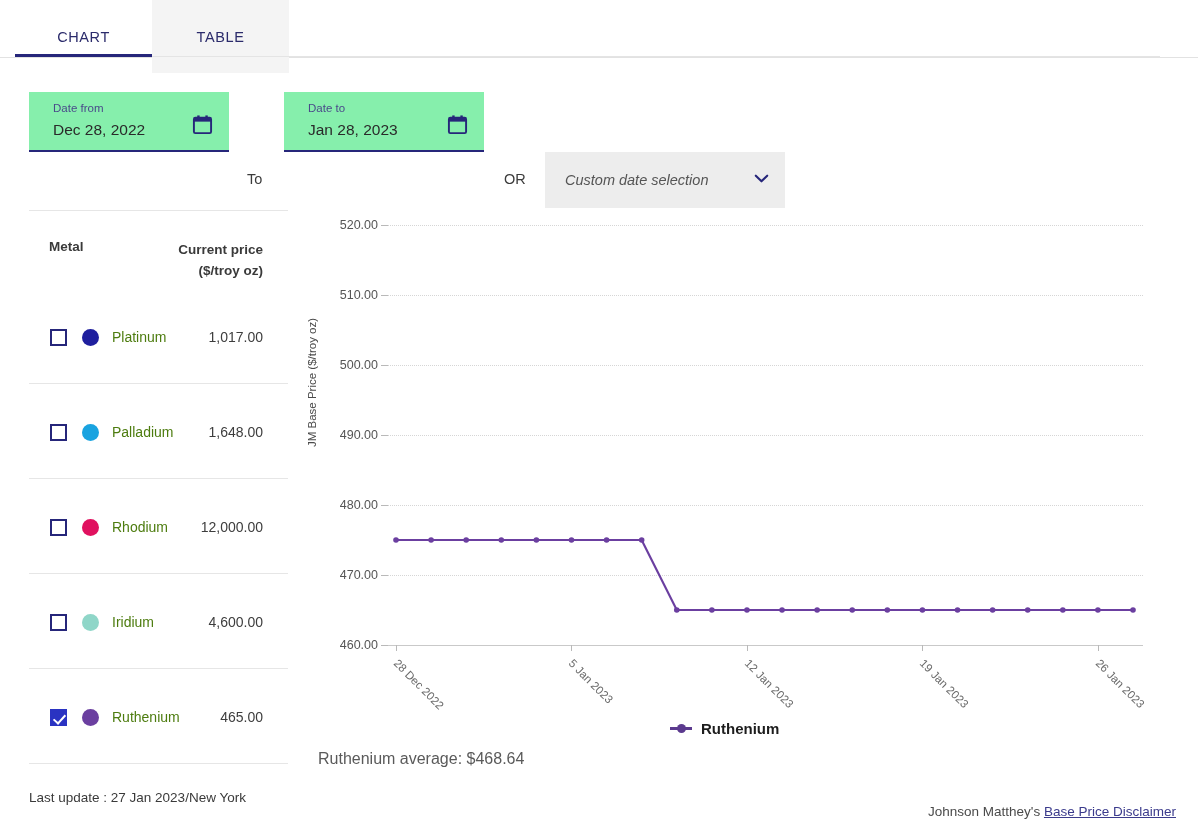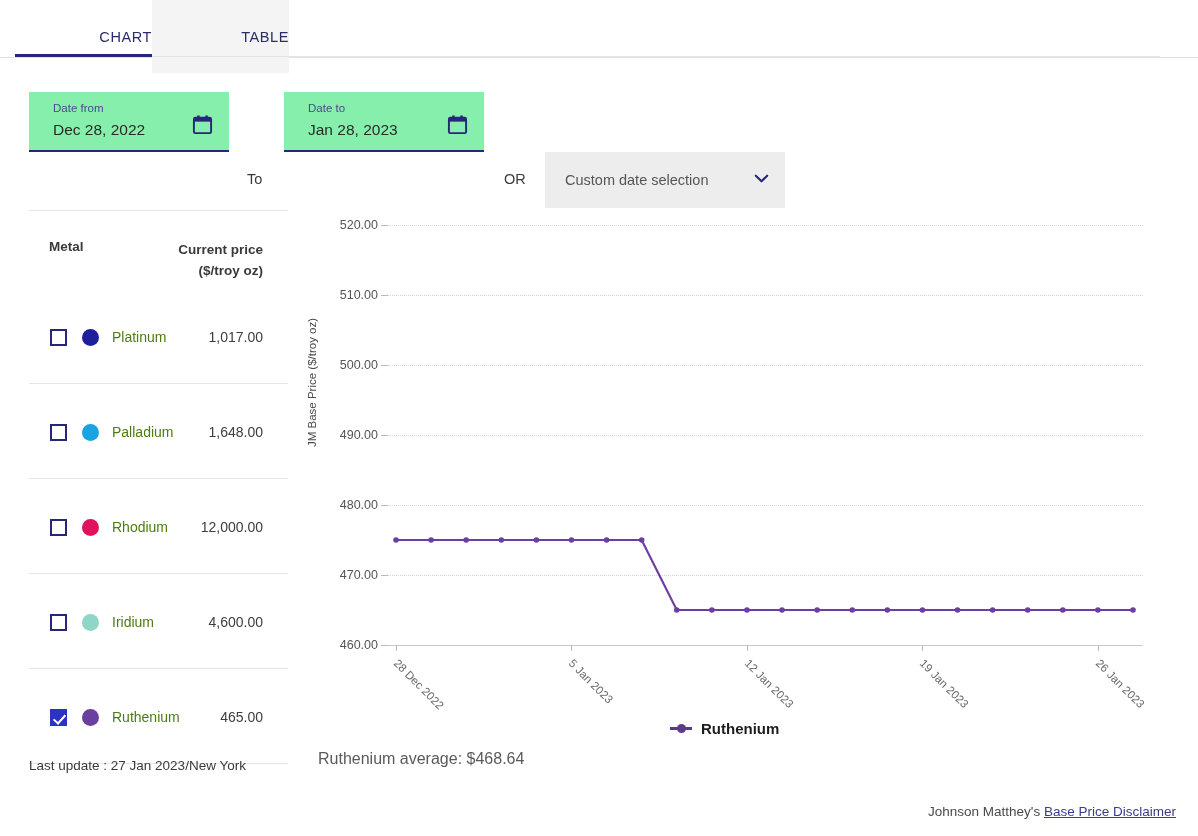--- a/index.html
+++ b/index.html
@@ -14,21 +14,21 @@
 
   
   .tabbar {
     position: absolute; left: 0; top: 0;
     width: 1198px; height: 58px;
     border-bottom: 1px solid #e2e2e2;
   }
   .tabbar-inner { position: relative; width: 1160px; height: 57px; margin-left: 0; }
   .tab {
     position: absolute; top: 0; height: 73px;
-    display: flex; align-items: center; justify-content: flex-end;
+    display: flex; align-items: center; justify-content: center;
     font-size: 14.5px; letter-spacing: 0.6px;
     color: #2b2b6b; cursor: pointer; user-select: none;
   }
   .tab.chart { left: 15px; width: 137px; }
   .tab.table { left: 152px; width: 137px; background: #f4f4f4; }
   .tab-underline {
     position: absolute; left: 15px; top: 54px;
     width: 137px; height: 3px; background: #26267a;
   }
   .tabbar-baseline {
@@ -62,21 +62,21 @@
   }
 
   .customsel {
     position: absolute; left: 545px; top: 94px;
     width: 240px; height: 56px;
     background: #ededed;
     display: flex; align-items: center;
     padding: 0 14px 0 20px;
     cursor: pointer;
   }
-  .customsel-label { font-size: 14.5px; color: #555; flex: 1; }
+  .customsel-label { font-size: 14.5px; color: #555; flex: 1; font-style: italic; }
 
   .saveas {
     position: absolute; left: 1003px; top: 93px;
     width: 135px; height: 57px;
     border: 2px solid #26267a;
     background: #fff;
     display: flex; align-items: center; justify-content: center;
     gap: 13px; cursor: pointer;
   }
   .saveas-label { font-size: 15px; color: #26267a; letter-spacing: 0.4px; }
@@ -114,21 +114,21 @@
   }
   .mname {
     position: absolute; left: 83px; top: 40px;
     font-size: 14px; color: #4d7c0f; line-height: 17px;
   }
   .mprice {
     position: absolute; right: 25px; top: 40px;
     font-size: 14px; color: #3d3d3d; line-height: 17px; text-align: right;
   }
   .lastupdate {
-    position: absolute; left: 29px; top: 758px;
+    position: absolute; left: 29px; top: 790px;
     font-size: 13.5px; color: #3a3a3a;
   }
 
   
   .chartwrap { position: absolute; left: 310px; top: 225px; width: 860px; height: 520px; }
   .yaxis-title {
     position: absolute; left: -4px; top: 222px;
     transform: rotate(-90deg); transform-origin: left top;
     font-size: 11.5px; color: #4a4a4a; white-space: nowrap;
   }

